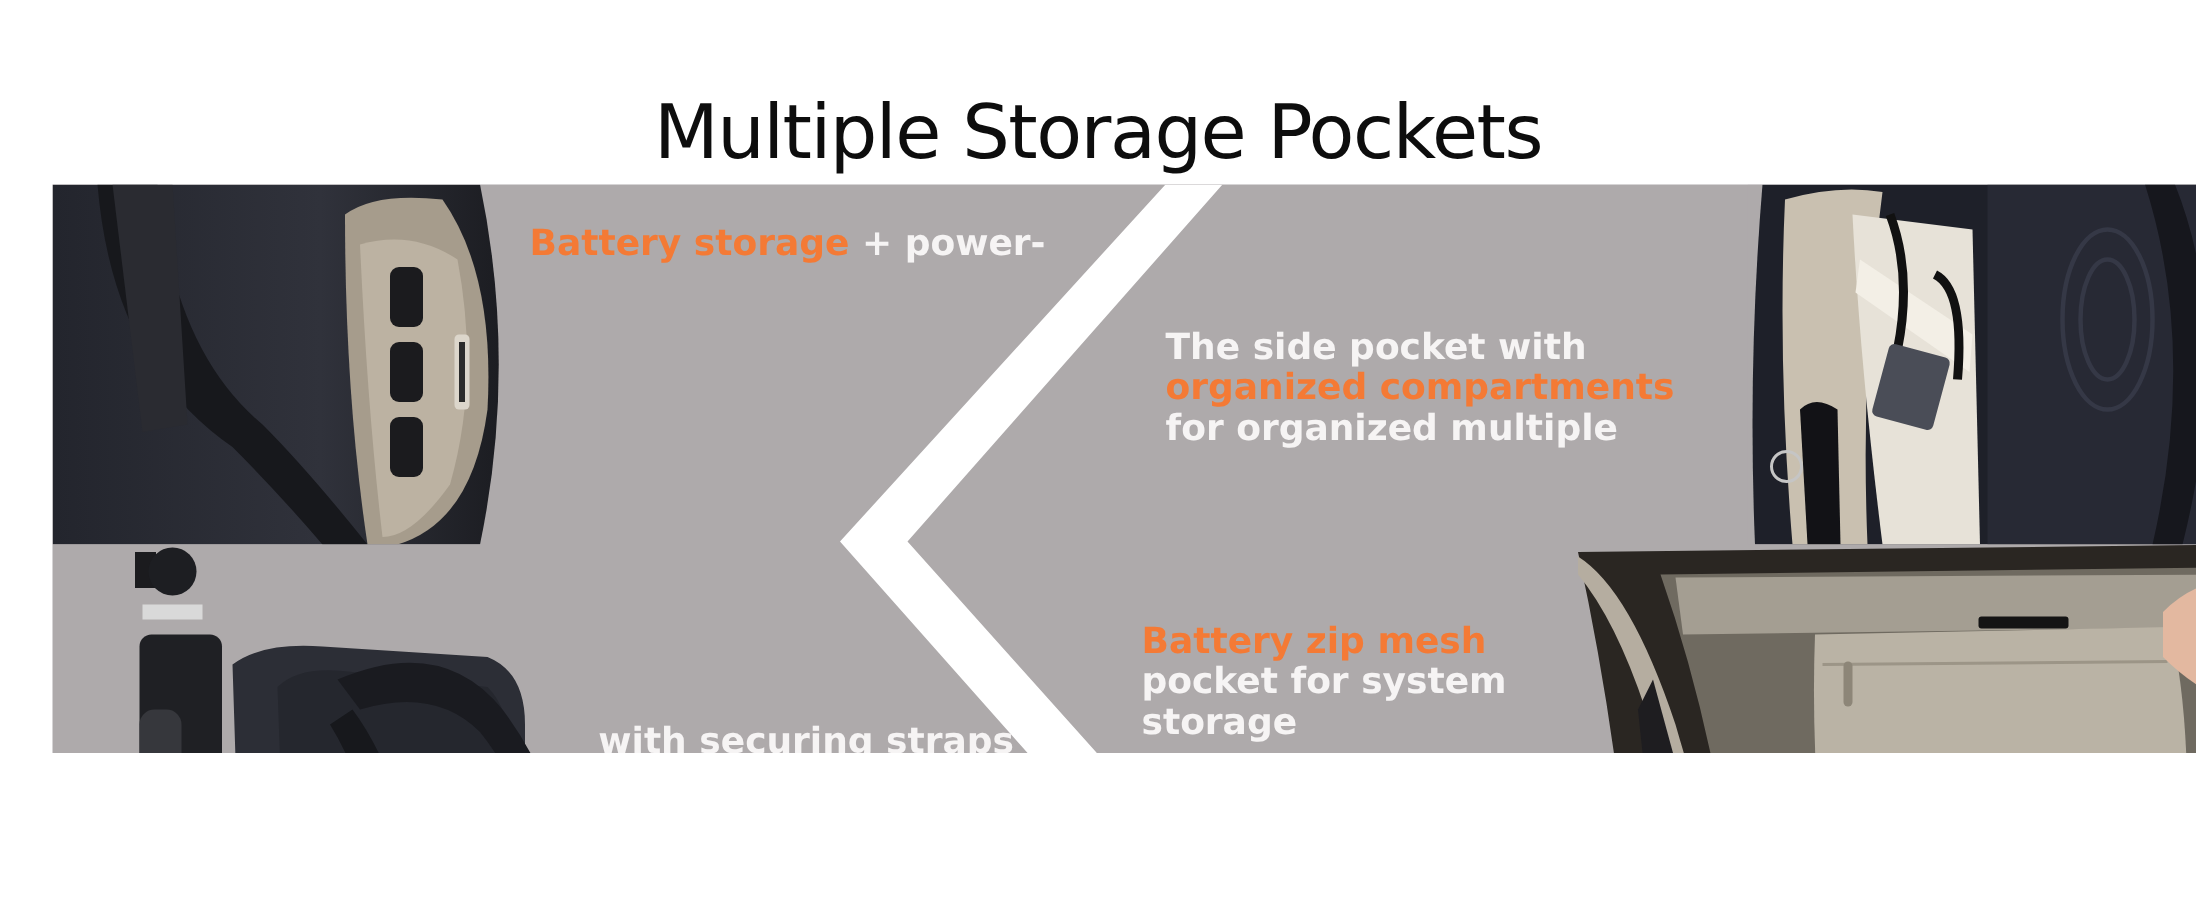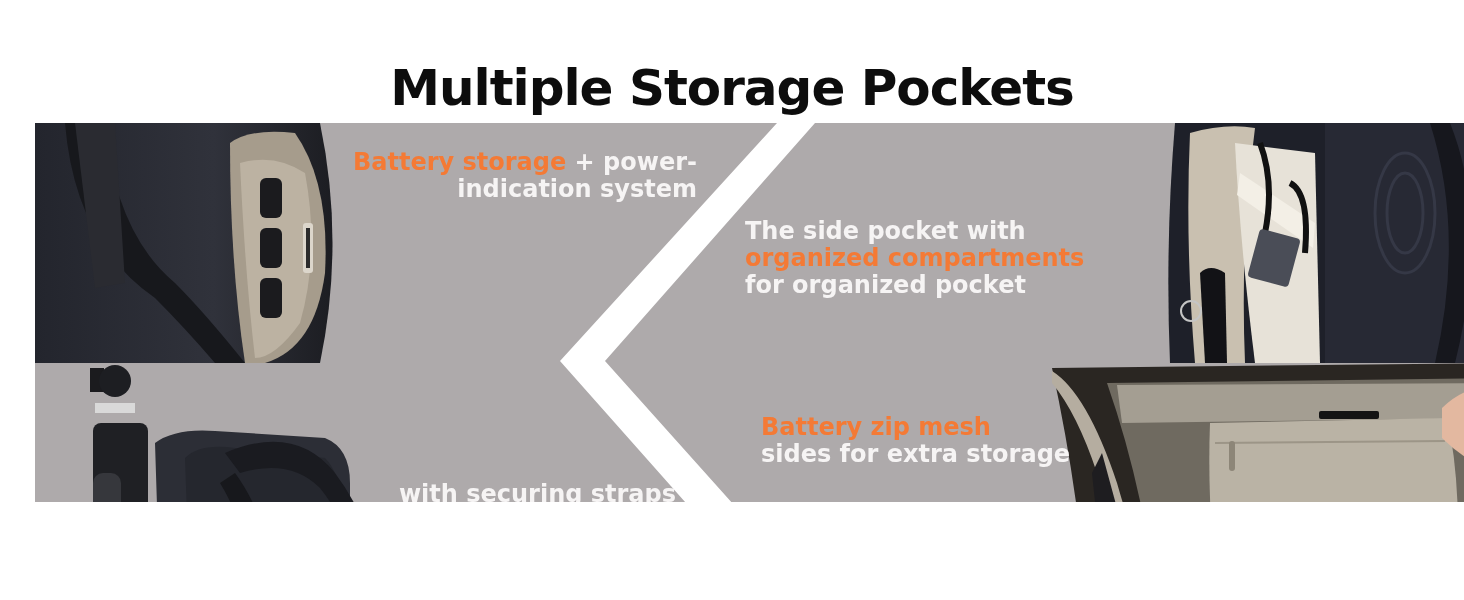--- a/index.html
+++ b/index.html
@@ -1,18 +1,18 @@
 <!DOCTYPE html>
 <html><head>
 <meta charset="utf-8">
 <style>
   html, body { margin:0; padding:0; }
   body { width:1464px; height:600px; position:relative; overflow:hidden; background:#ffffff; font-family:"Liberation Sans", sans-serif; }
   .header { position:absolute; left:0; top:0; width:1464px; height:123px; background:#ffffff; }
-  .title { position:absolute; left:0; width:1464px; top:56px; text-align:center; font-family:"DejaVu Sans", sans-serif; font-weight:bold; font-size:50px; letter-spacing:-1px; color:#0d0d0d; line-height:64px; }
+  .title { position:absolute; left:0; width:1464px; top:56px; text-align:center; font-family:"DejaVu Sans", sans-serif; font-weight:normal; font-size:50px; letter-spacing:-1px; color:#0d0d0d; line-height:64px; }
   .band { position:absolute; left:0; top:123px; width:1464px; height:379px; background:#aeaaab; overflow:hidden;margin-left:35px; }
   svg.chev { position:absolute; left:0; top:0; }
   .photo { position:absolute; overflow:hidden; }
   .cap { position:absolute; font-family:"DejaVu Sans", sans-serif; font-weight:bold; font-size:24px; line-height:27px; color:#f6f4f4; }
   .cap .hl { color:#f47a35; }
   .right { text-align:right; }
 </style>
 </head>
 <body>
 
@@ -93,31 +93,30 @@
       <path d="M395 45 Q420 20 452 25 L452 110 Q420 100 395 75 Z" fill="#e3b8a0"></path>
     </svg>
   </div>
 
   <svg class="chev" width="1464" height="477" viewBox="0 0 1464 477">
     <polygon points="742,0 780,0 570,238 784,477 737,477 525,238" fill="#ffffff"></polygon>
   </svg>
 
   <div class="cap right" style="left:290px;top:26px;width:372px;">
     <div><span class="hl">Battery storage</span><span> + power-</span></div>
-    <div>indication system</div>
   </div>
 
-  <div class="cap" style="left:710px;top:95px;width:360px;">
+  <div class="cap" style="left:742px;top:95px;width:360px;">
     <div>The side pocket with</div>
     <div class="hl">organized compartments</div>
-    <div>for organized pocket</div>
+    <div>for organized multiple</div>
   </div>
 
   <div class="cap right" style="left:300px;top:358px;width:341px;">
     <div>with securing straps</div>
   </div>
 
   <div class="cap" style="left:726px;top:291px;width:340px;">
     <div class="hl">Battery zip mesh</div>
-    <div>sides for extra storage</div>
+    <div>pocket for system storage</div>
   </div>
 
 </div>
 
 </body></html>

